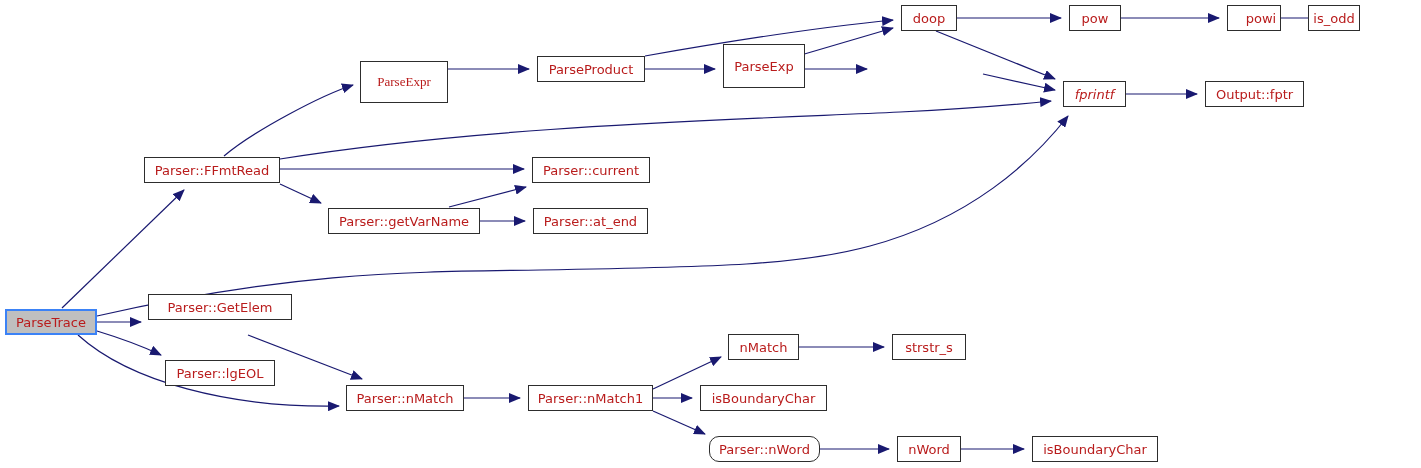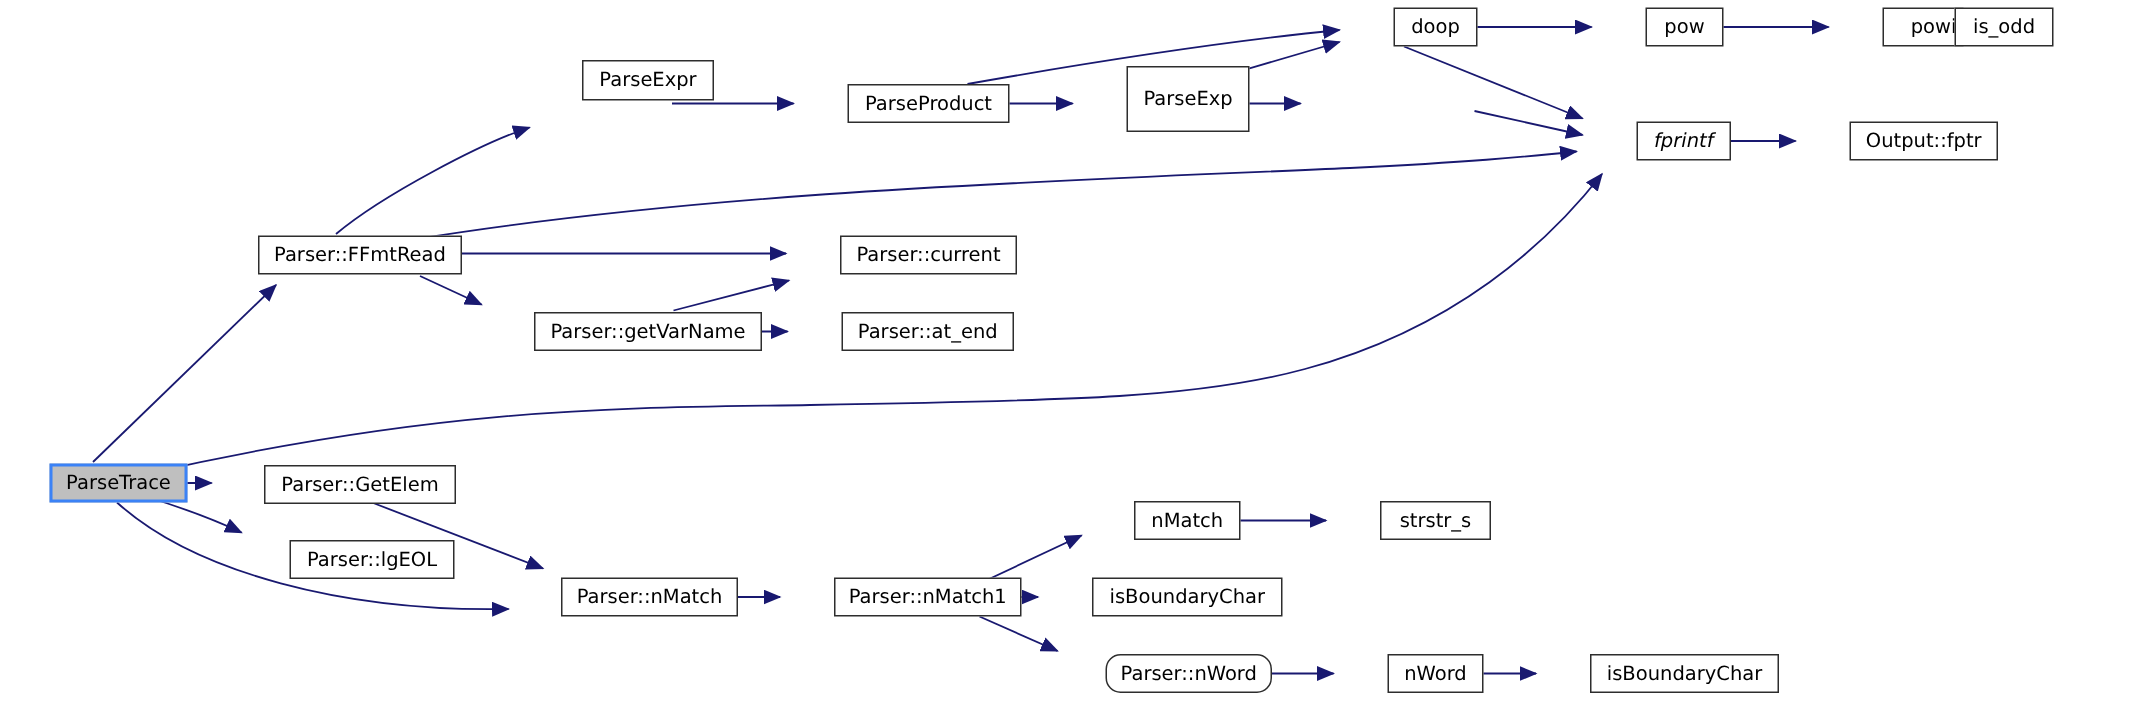--- a/index.html
+++ b/index.html
@@ -18,24 +18,23 @@
   }
   .node {
     position: absolute;
     display: flex;
     align-items: center;
     justify-content: center;
     box-sizing: border-box;
     background: #ffffff;
     border: 1px solid #2d2d2d;
     font-size: 13px;
-    color: #000000;
+    color: #b91c1c;
     white-space: nowrap;
     cursor: pointer;
-    margin-left: 28px;
   }
   .node.highlight {
     background: #bfbfbf;
     border: 2px solid #3b82f6;
   }
   .node span { pointer-events: none; }
 </style>
 </head>
 <body>
 
@@ -76,57 +75,57 @@
       <path d="M653,411 L705,434" fill="none" stroke="#191970" stroke-width="1.2" marker-end="url(#arrowhead)"></path>
       <path d="M820,449 L889,449" fill="none" stroke="#191970" stroke-width="1.2" marker-end="url(#arrowhead)"></path>
       <path d="M961,449 L1024,449" fill="none" stroke="#191970" stroke-width="1.2" marker-end="url(#arrowhead)"></path>
     </svg>
     <div class="node highlight" style="left: 5px; top: 309px; width: 92px; height: 26px;">
       <span>ParseTrace</span>
     </div>
     <div class="node" style="left: 144px; top: 157px; width: 136px; height: 26px;">
       <span>Parser::FFmtRead</span>
     </div>
-    <div class="node" style="left: 360px; top: 40px; width: 88px; height: 27px;">
+    <div class="node" style="left: 360px; top: 61px; width: 88px; height: 42px; font-family: Liberation Serif, serif;">
       <span>ParseExpr</span>
     </div>
     <div class="node" style="left: 537px; top: 56px; width: 108px; height: 26px;">
       <span>ParseProduct</span>
     </div>
     <div class="node" style="left: 723px; top: 44px; width: 82px; height: 44px;">
       <span>ParseExp</span>
     </div>
     <div class="node" style="left: 901px; top: 5px; width: 56px; height: 26px;">
       <span>doop</span>
     </div>
     <div class="node" style="left: 1069px; top: 5px; width: 52px; height: 26px;">
       <span>pow</span>
     </div>
     <div class="node" style="left: 1227px; top: 5px; width: 54px; height: 26px; padding-left: 14px;">
       <span>powi</span>
     </div>
-    <div class="node" style="left: 1275px; top: 5px; width: 66px; height: 26px;">
+    <div class="node" style="left: 1308px; top: 5px; width: 52px; height: 26px;">
       <span>is_odd</span>
     </div>
     <div class="node" style="left: 1063px; top: 81px; width: 63px; height: 26px; font-style: italic;">
       <span>fprintf</span>
     </div>
     <div class="node" style="left: 1205px; top: 81px; width: 99px; height: 26px;">
       <span>Output::fptr</span>
     </div>
     <div class="node" style="left: 532px; top: 157px; width: 118px; height: 26px;">
       <span>Parser::current</span>
     </div>
     <div class="node" style="left: 533px; top: 208px; width: 115px; height: 26px;">
       <span>Parser::at_end</span>
     </div>
     <div class="node" style="left: 328px; top: 208px; width: 152px; height: 26px;">
       <span>Parser::getVarName</span>
     </div>
-    <div class="node" style="left: 148px; top: 310px; width: 128px; height: 26px;">
+    <div class="node" style="left: 148px; top: 294px; width: 144px; height: 26px;">
       <span>Parser::GetElem</span>
     </div>
     <div class="node" style="left: 165px; top: 360px; width: 110px; height: 26px;">
       <span>Parser::lgEOL</span>
     </div>
     <div class="node" style="left: 346px; top: 385px; width: 118px; height: 26px;">
       <span>Parser::nMatch</span>
     </div>
     <div class="node" style="left: 528px; top: 385px; width: 125px; height: 26px;">
       <span>Parser::nMatch1</span>

